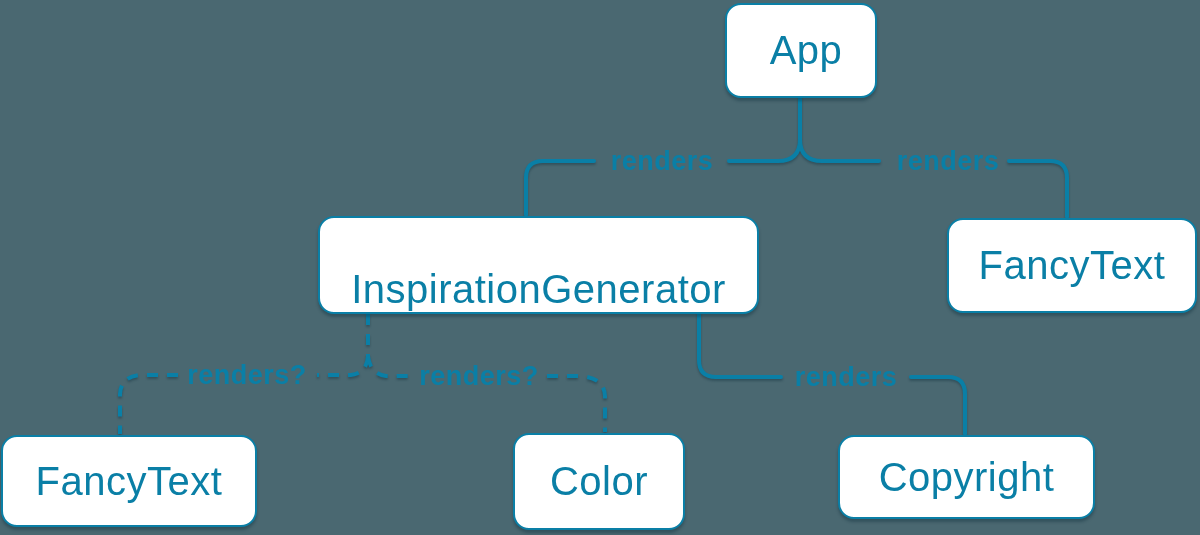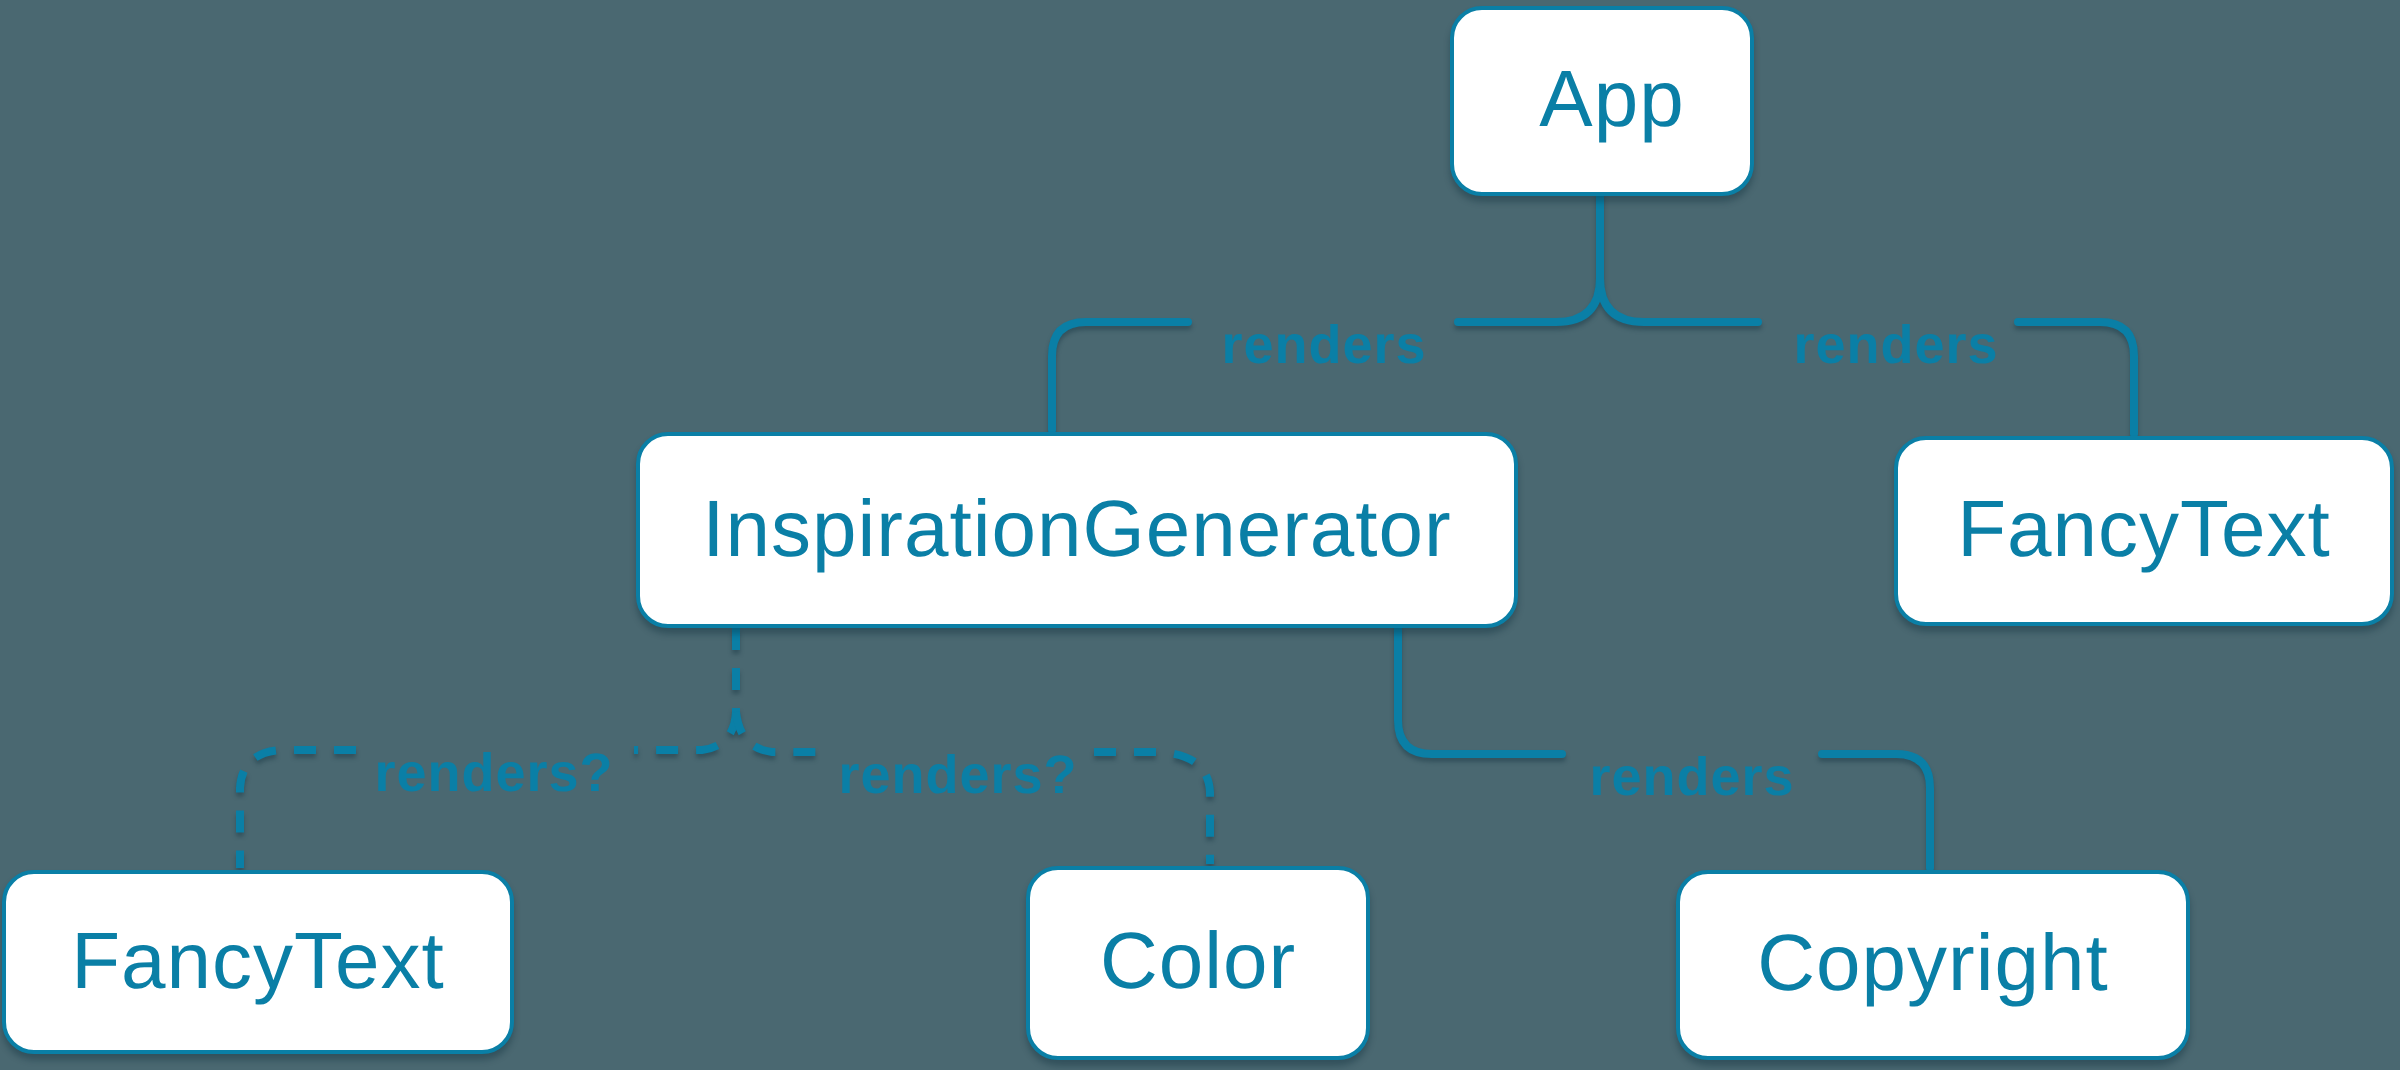--- a/index.html
+++ b/index.html
@@ -44,21 +44,20 @@
     white-space:nowrap;
   }
   .edge-label{
     position:absolute;
     transform:translate(-50%,-50%);
     color:var(--accent);
     font-size:27px;
     font-weight:700;
     letter-spacing:.5px;
     white-space:nowrap;
-    margin-top:12px;
   }
 </style>
 </head>
 <body>
 
 <div class="canvas">
 
   <svg class="edges-layer" viewBox="0 0 1200 535" xmlns="http://www.w3.org/2000/svg">
 
     <path d="M 800 98 L 800 139 Q 800 161 778 161 L 729 161"></path>
@@ -80,33 +79,33 @@
   <span class="edge-label" style="left:662px;top:161px;">renders</span>
   <span class="edge-label" style="left:948px;top:161px;">renders</span>
   <span class="edge-label" style="left:247px;top:375px;">renders?</span>
   <span class="edge-label" style="left:479px;top:376px;">renders?</span>
   <span class="edge-label" style="left:846px;top:377px;">renders</span>
 
   <div class="node" style="left:725px;top:3px;width:152px;height:95px;padding-left:10px;">
     <span>App</span>
   </div>
 
-  <div class="node" style="left:318px;top:216px;width:441px;height:98px;">
+  <div class="node" style="left:318px;top:216px;width:441px;height:98px;align-items:flex-end;">
     <span>InspirationGenerator</span>
   </div>
 
   <div class="node" style="left:947px;top:218px;width:250px;height:95px;">
     <span>FancyText</span>
   </div>
 
   <div class="node" style="left:1px;top:435px;width:256px;height:92px;">
     <span>FancyText</span>
   </div>
 
   <div class="node" style="left:513px;top:433px;width:172px;height:97px;">
     <span>Color</span>
   </div>
 
-  <div class="node" style="left:838px;top:435px;width:257px;height:95px;">
+  <div class="node" style="left:838px;top:435px;width:257px;height:84px;">
     <span>Copyright</span>
   </div>
 
 </div>
 
 </body></html>

